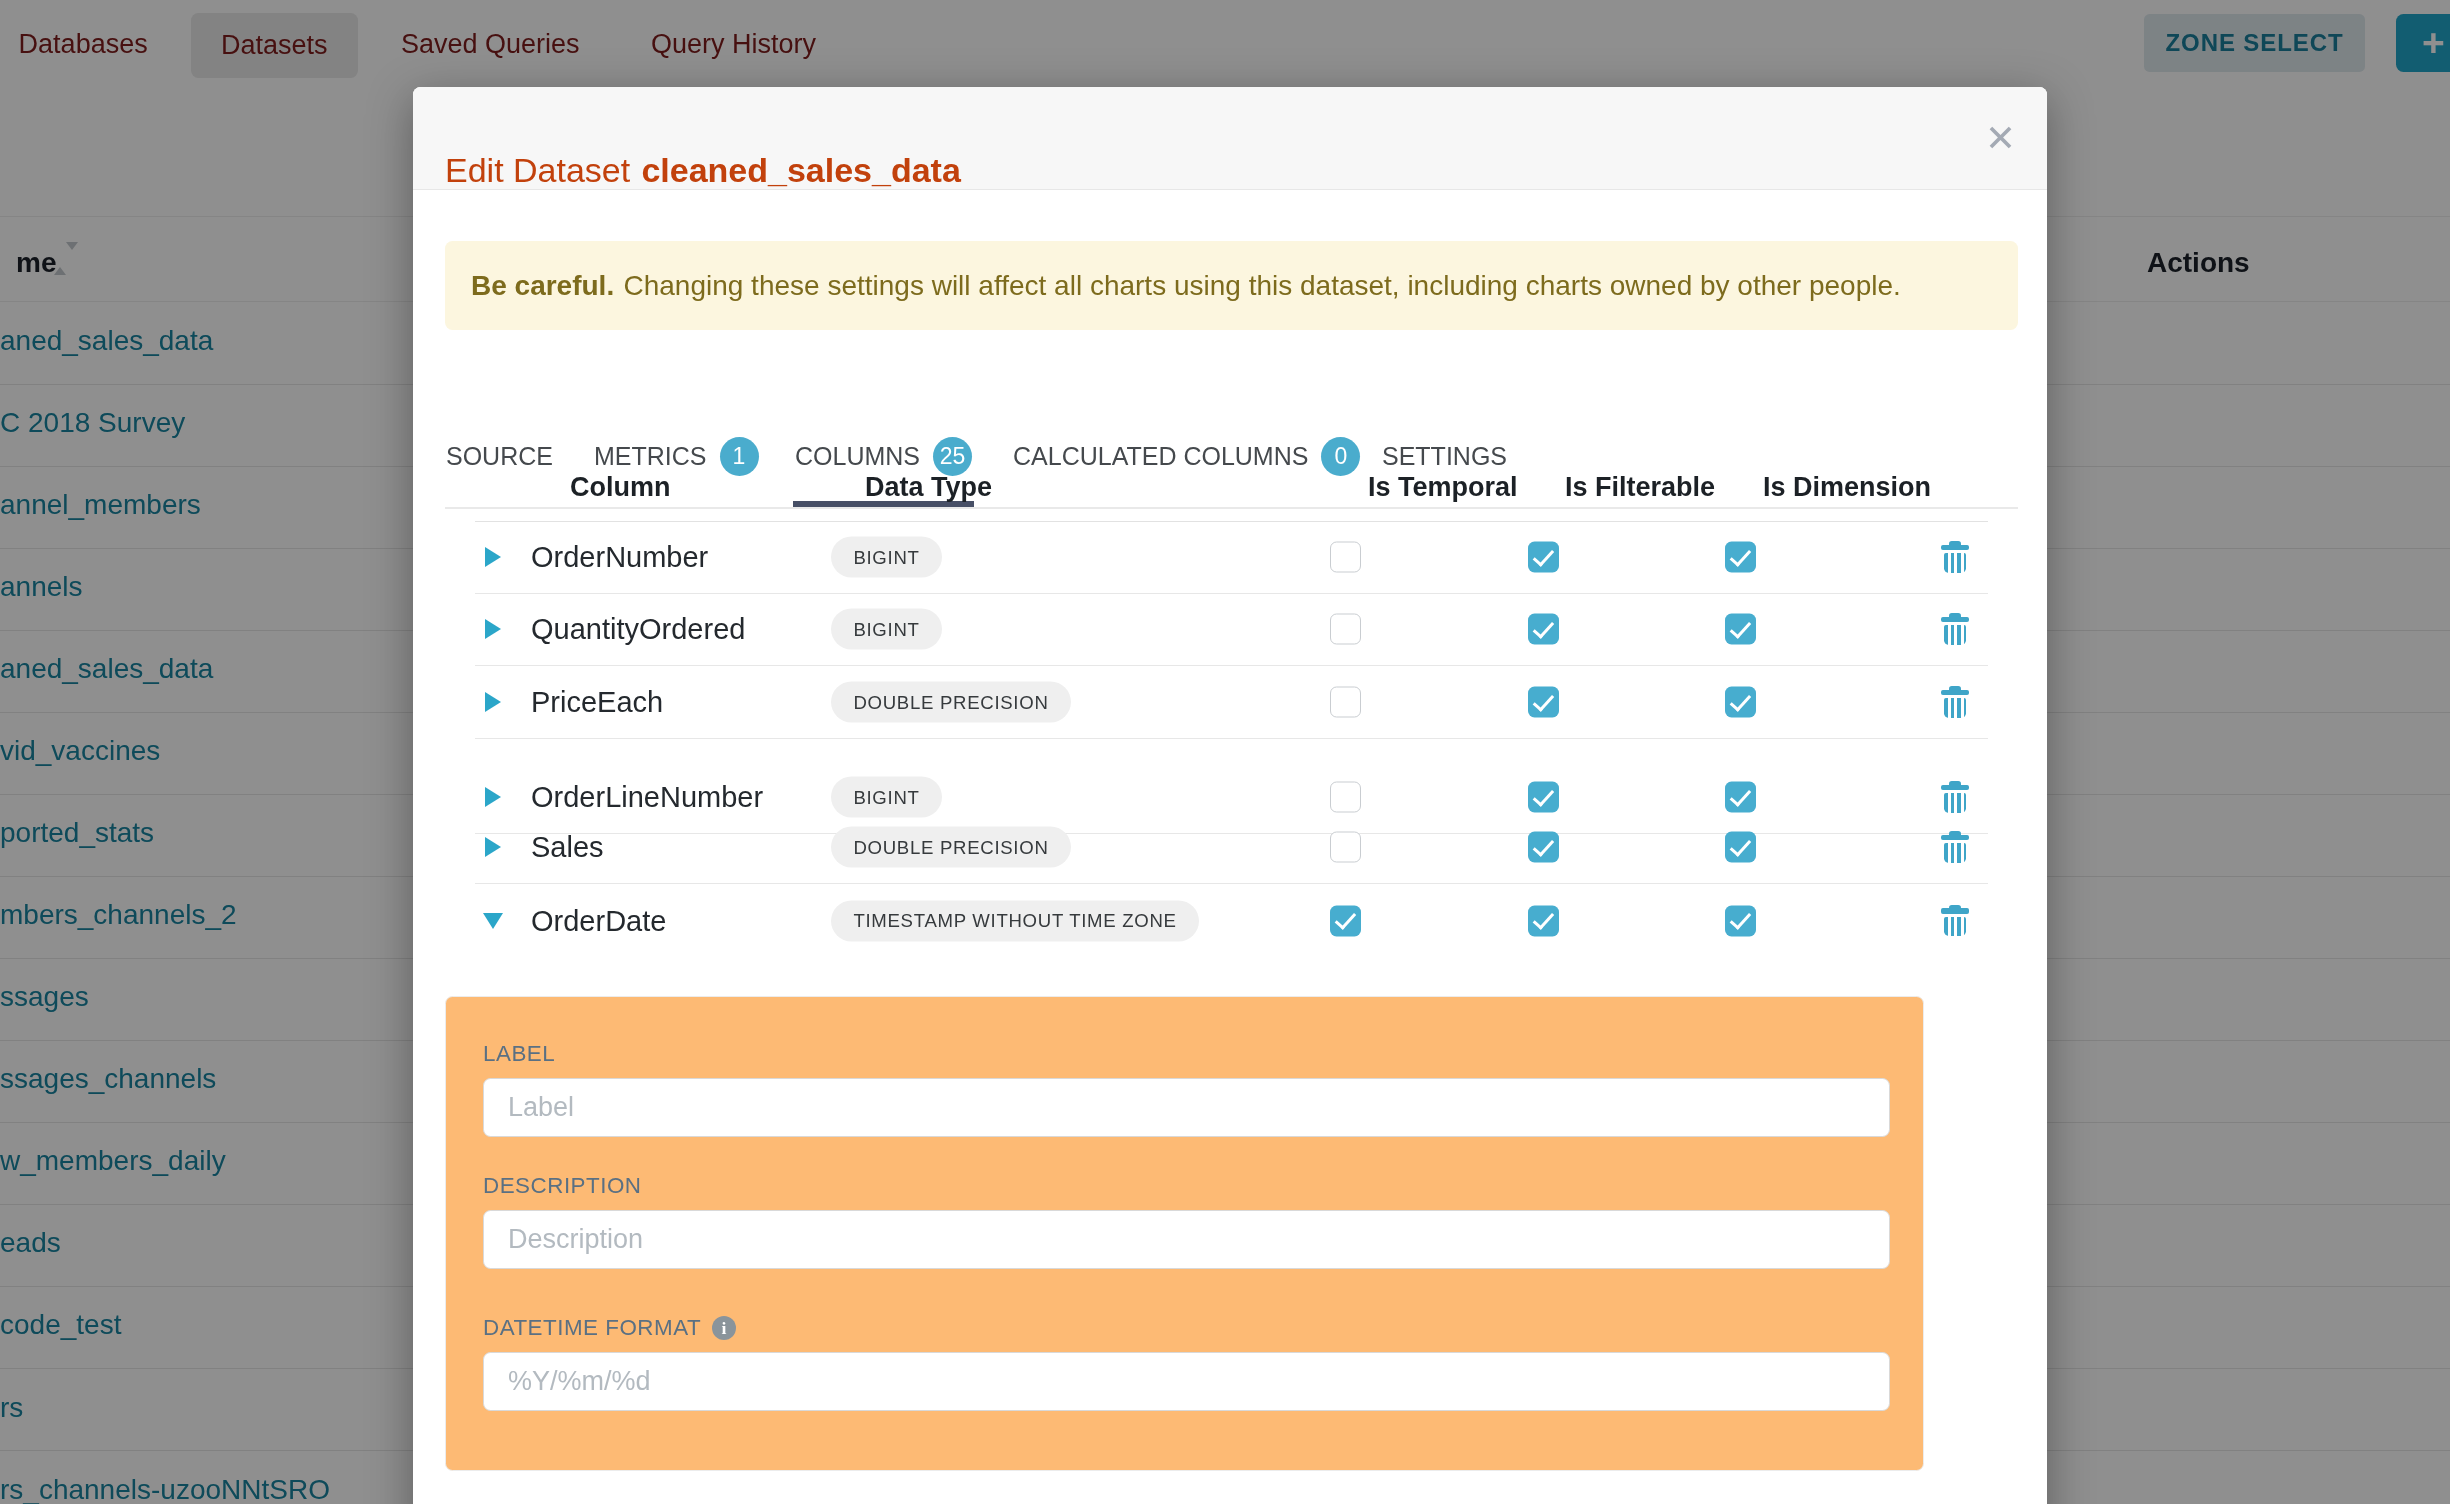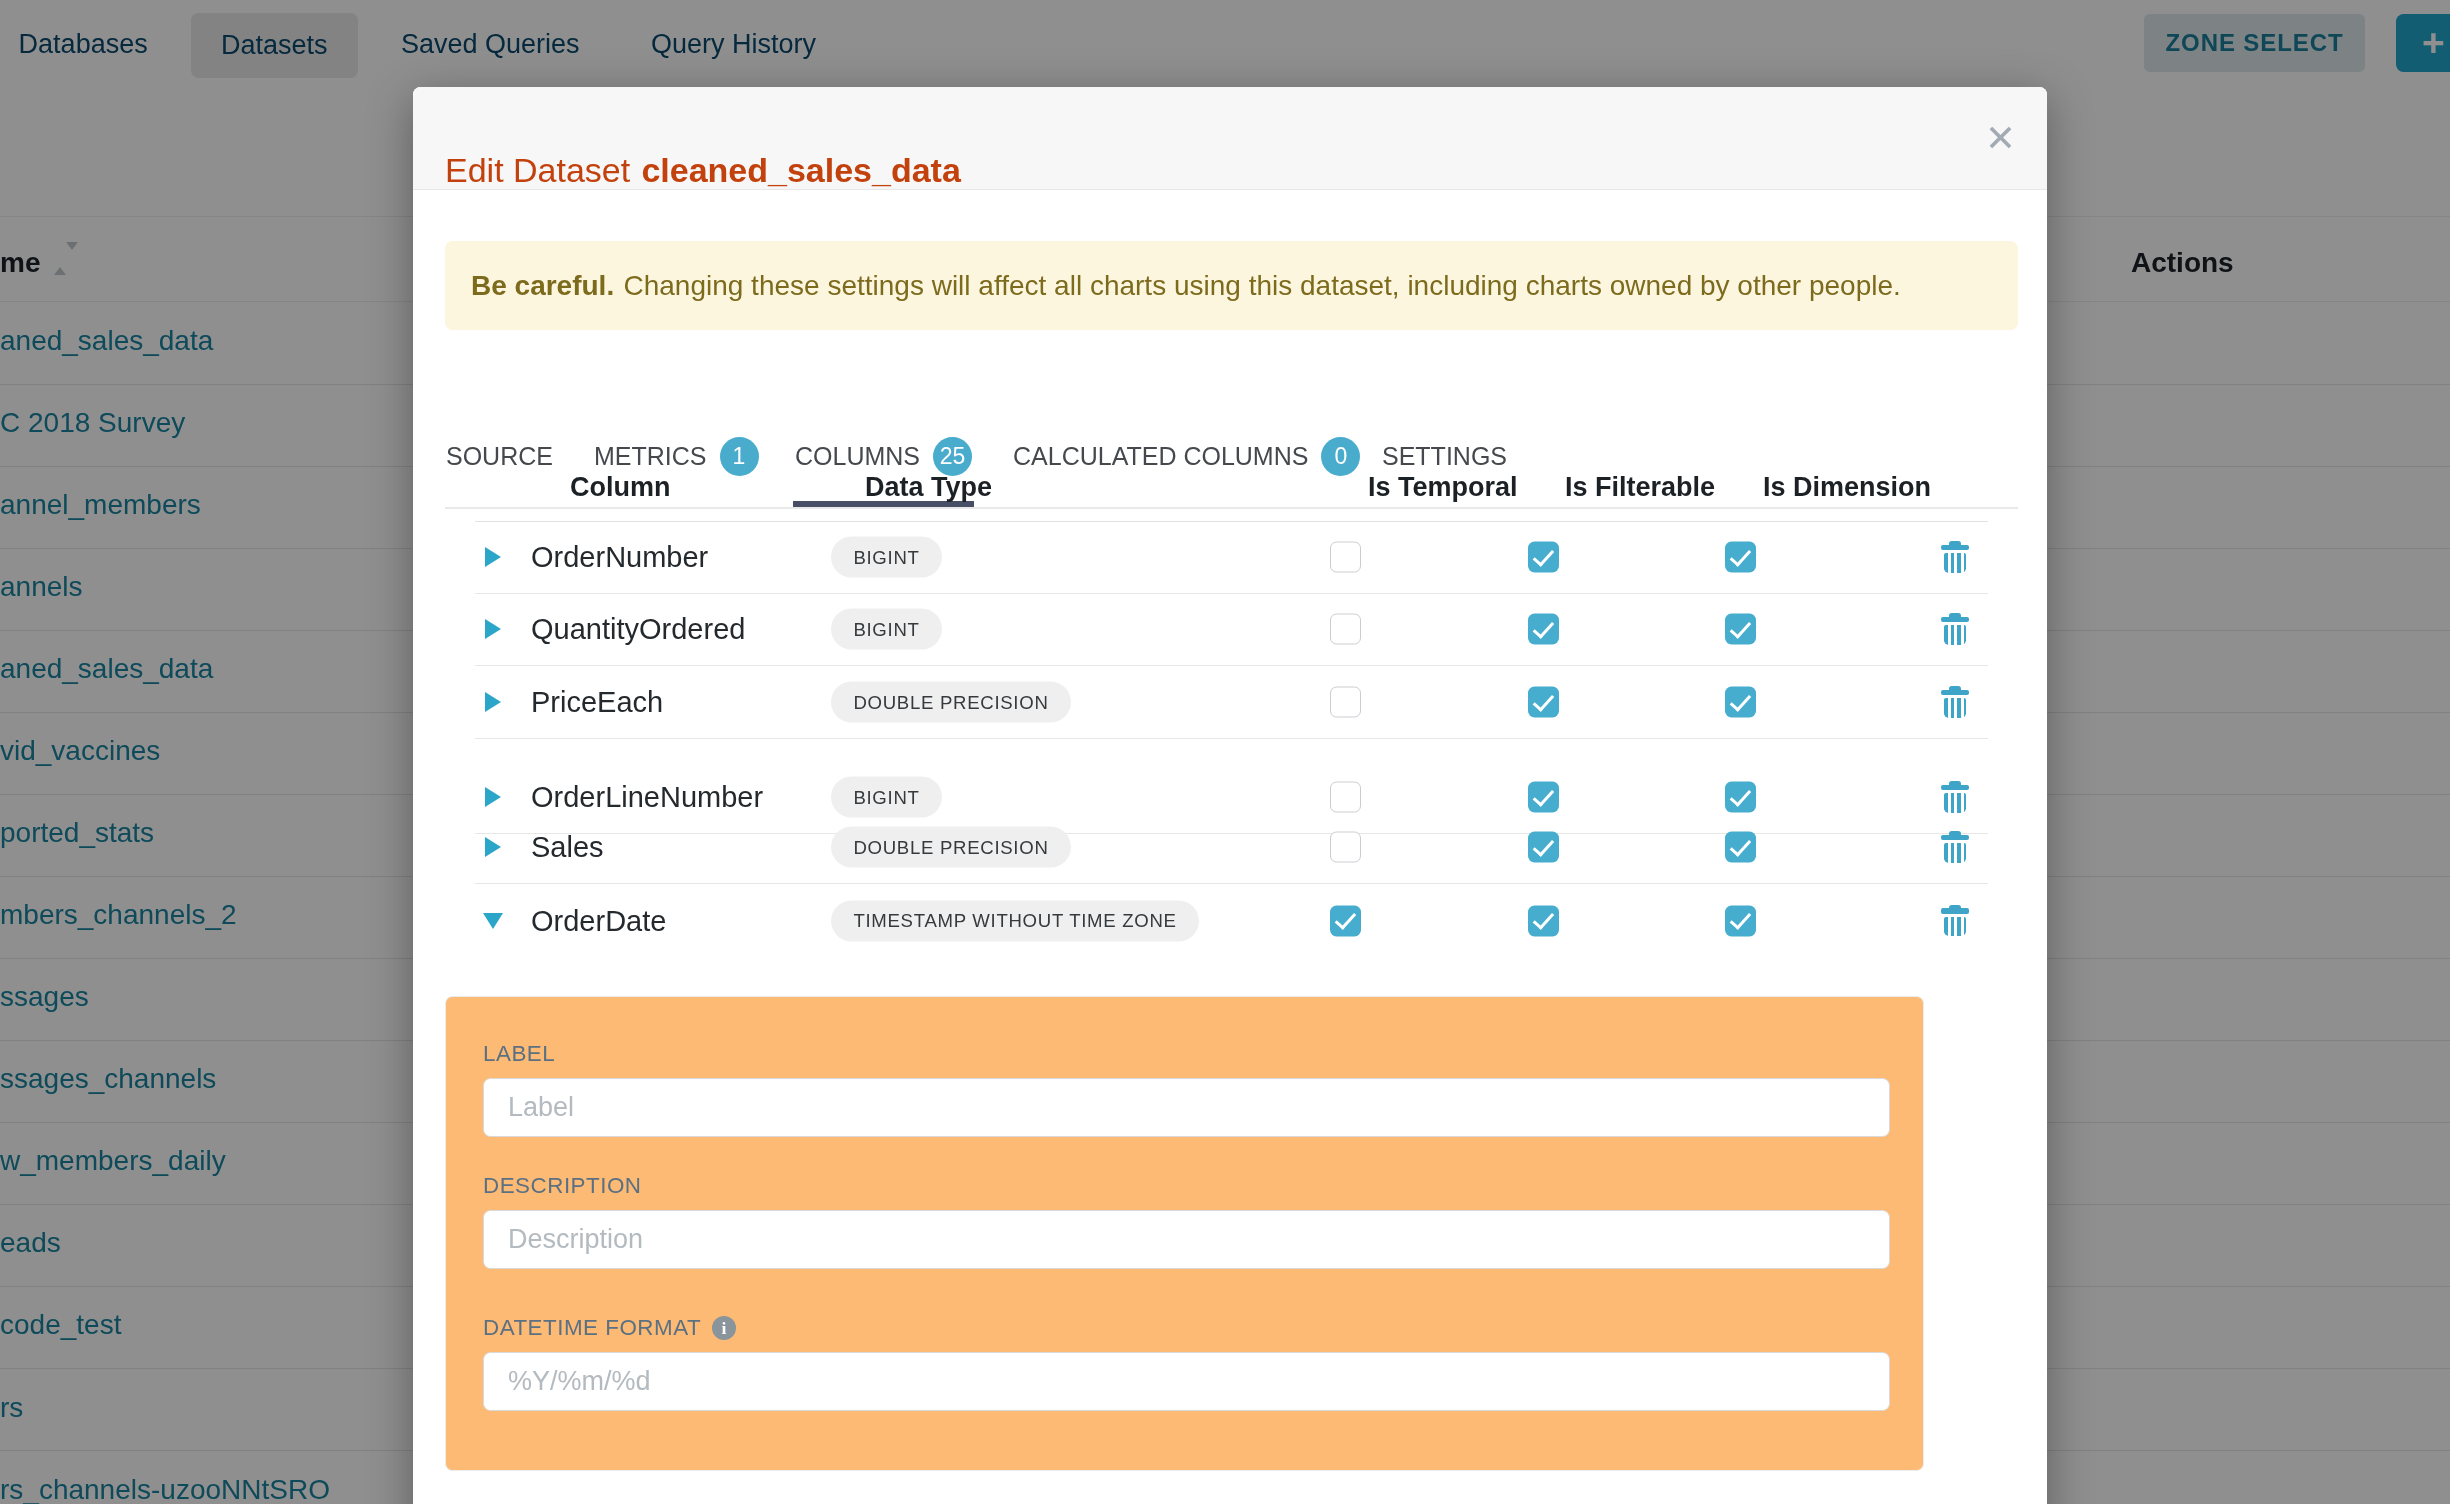--- a/index.html
+++ b/index.html
@@ -3,40 +3,40 @@
 <meta charset="utf-8">
 <style>
   * { margin:0; padding:0; box-sizing:border-box; }
   html,body { background:#555; }
   body { font-family:"Liberation Sans", sans-serif; }
   .page { position:relative; width:2450px; height:1505px; background:#fff; overflow:hidden; }
 
   
   .topnav { position:absolute; left:0; top:0; width:100%; height:88px; background:#fff; }
   .nav-item { position:absolute; top:0; height:88px; display:flex; align-items:center;
-              font-size:27px; color:#0c4a6e; cursor:pointer; }
+              font-size:27px; color:#7f1d1d; cursor:pointer; }
   .nav-item.pill { background:#e9e9e9; border-radius:7.5px; top:13px; height:65px; padding:0 30px; }
   .btn-bulk { position:absolute; left:2144px; top:14px; width:221px; height:58px; background:#dfe9ee;
               border-radius:5.6px; display:flex; align-items:center; justify-content:center;
               font-size:24px; font-weight:600; letter-spacing:0.9px; color:#1b7f9c; }
   .btn-add { position:absolute; left:2396px; top:14px; width:75px; height:58px; background:#20a7c9;
              border-radius:7.5px; display:flex; align-items:center; justify-content:center;
              color:#fff; font-size:39px; font-weight:700; }
 
   
   .subheader { position:absolute; left:0; top:88px; width:100%; height:129px; background:#fff; }
   .caret-down-sm { width:0; height:0; border-left:8.4px solid transparent; border-right:8.4px solid transparent;
                    border-top:10.3px solid #8a9299; position:absolute; }
   .db-label { position:absolute; left:100px; top:142px; font-size:27px; font-weight:700; color:#20262c; }
   .db-value { position:absolute; left:238px; top:142px; font-size:27px; color:#4d575f; }
 
   
   .bg-table { position:absolute; left:0; top:216px; width:100%; height:1288px; background:#fff;
               border-top:0.9px solid #ededed; }
-  .bg-hdr { position:absolute; font-size:28px; font-weight:600; color:#1b2129; }
+  .bg-hdr { position:absolute; font-size:28px; font-weight:600; color:#1b2129;padding-left:16px; }
   .sorters { position:absolute; left:54px; top:249px; }
   .sorters .s-up { width:0;height:0;border-left:6.5px solid transparent;border-right:6.5px solid transparent;
                    border-bottom:8.4px solid #c2c8cd; margin-bottom:3.7px; }
   .sorters .s-dn { width:0;height:0;border-left:6.5px solid transparent;border-right:6.5px solid transparent;
                    border-top:8.4px solid #c2c8cd; }
   .bg-hdr-border { position:absolute; left:0; top:300px; width:100%; height:0.9px; background:#ededed; }
   .bg-row-border { position:absolute; left:0; width:100%; height:0.9px; background:#e7e7e7; }
   .bg-link { position:absolute; left:0; font-size:28px; color:#1985a0; text-decoration:none;
              white-space:nowrap; transform:translateY(-50%); cursor:pointer; }
 

